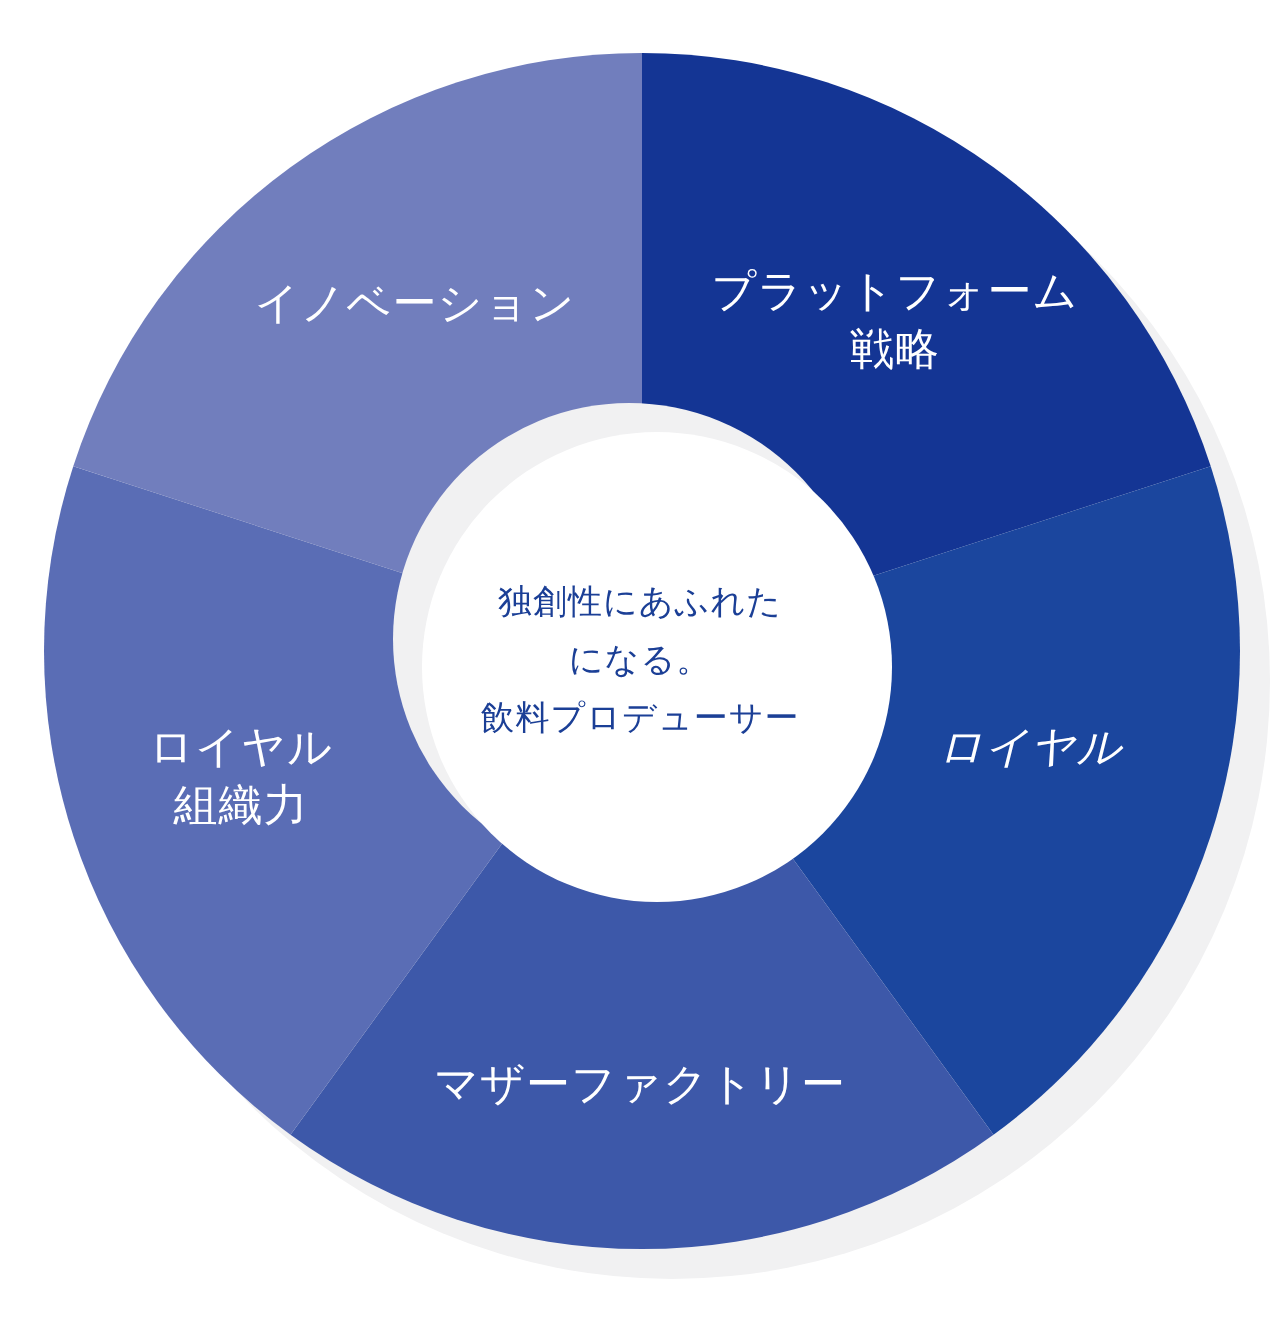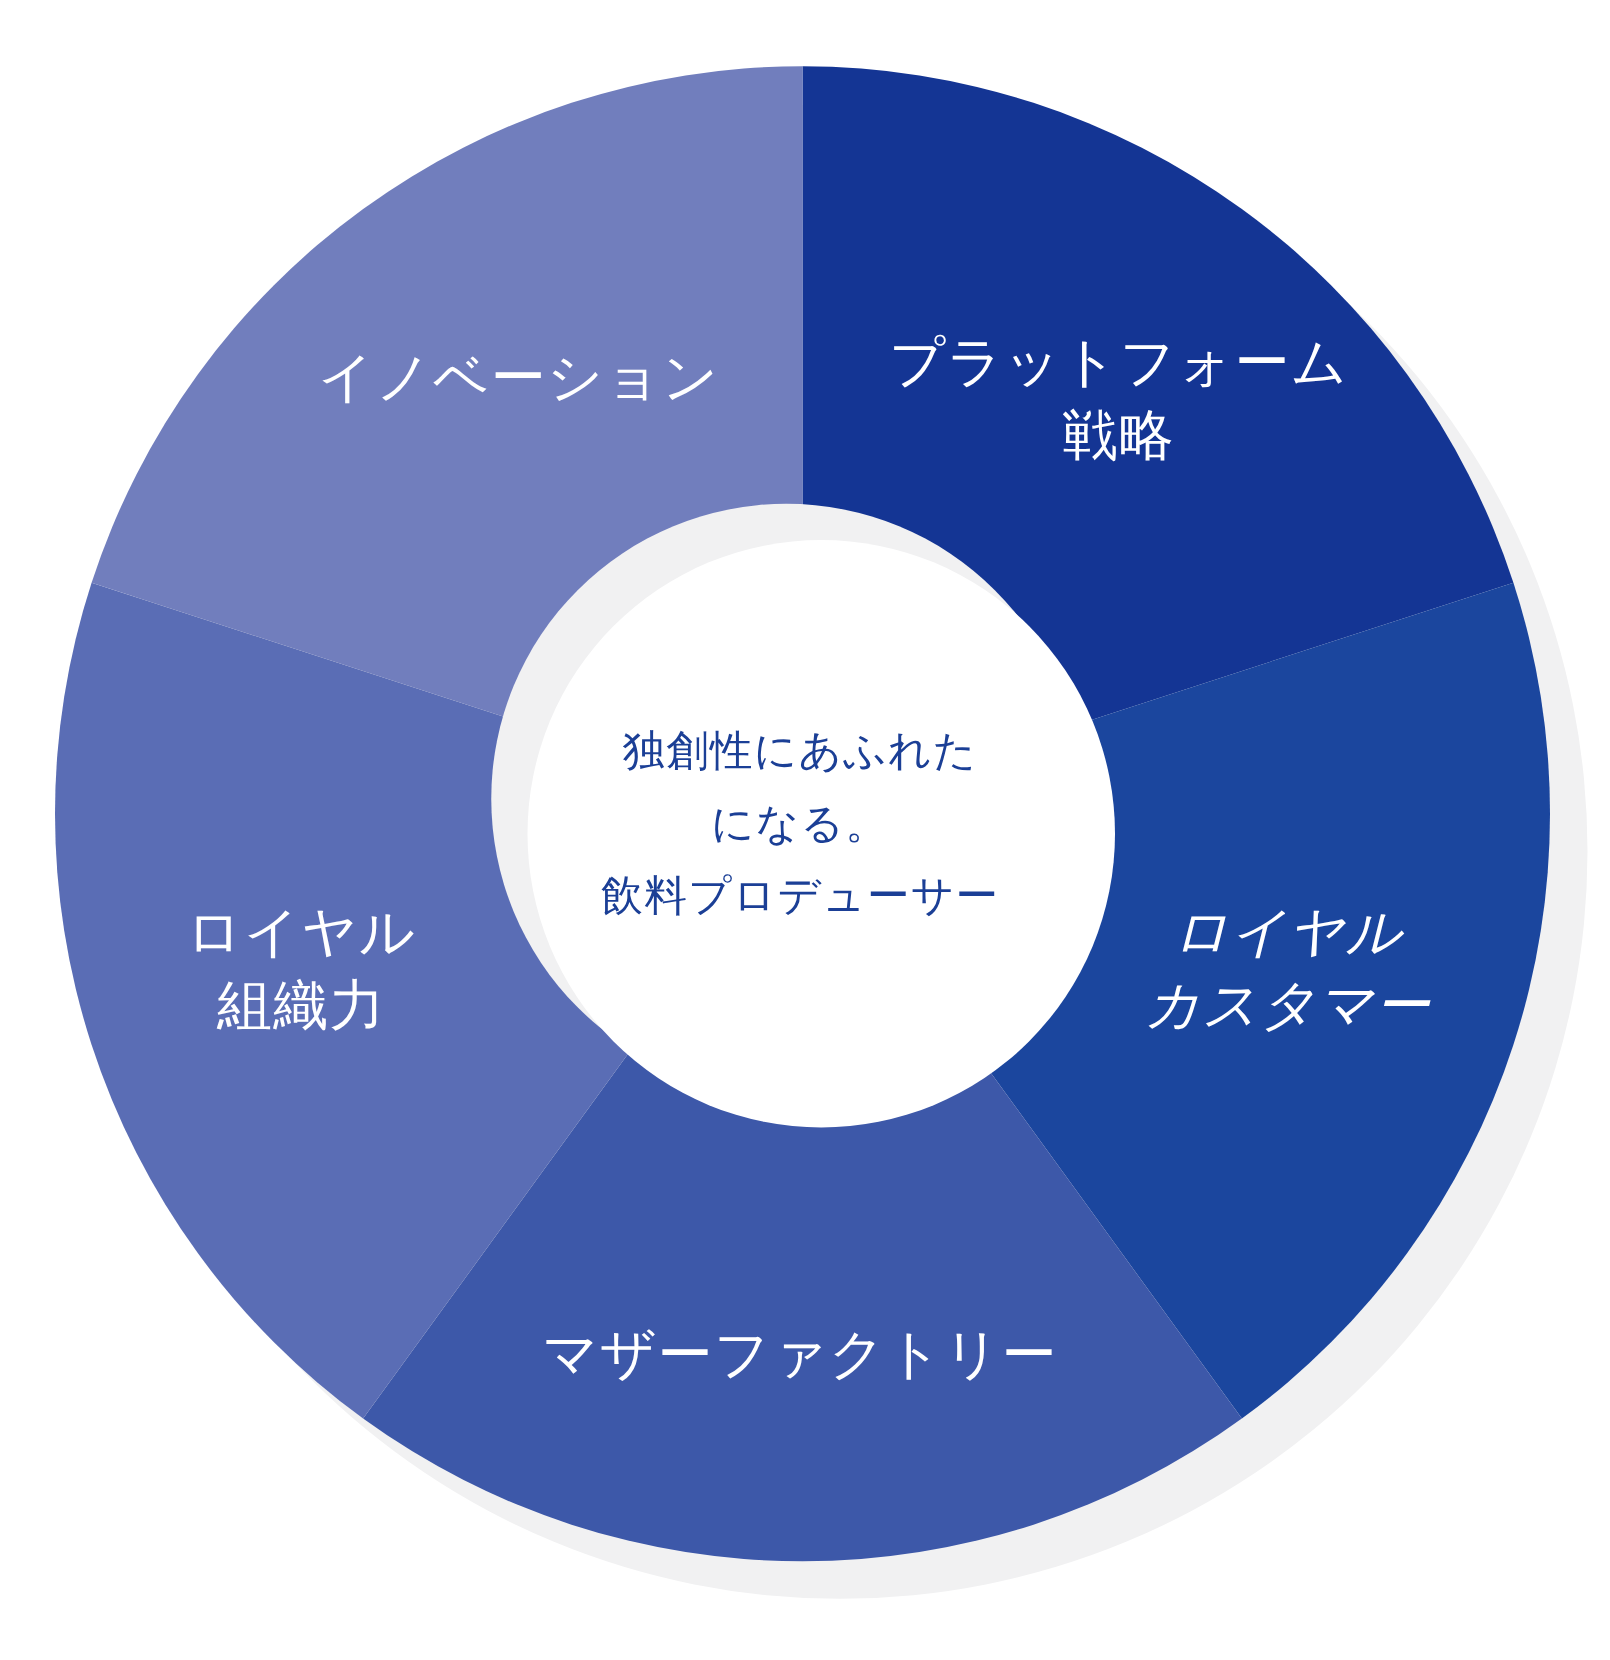--- a/index.html
+++ b/index.html
@@ -27,21 +27,20 @@
   <circle cx="657" cy="667" r="235" fill="#ffffff"></circle>
 </svg>
 
 <div class="seg-label" style="left:710px; top:262px; width:370px;">
   <div>プラットフォーム</div>
   <div>戦略</div>
 </div>
 
 <div class="seg-label" style="left:905px; top:718px; width:250px;font-style:italic;">
   <div>ロイヤル</div>
-  <div>カスタマー</div>
 </div>
 
 <div class="seg-label" style="left:430px; top:1055px; width:420px;">
   <div>マザーファクトリー</div>
 </div>
 
 <div class="seg-label" style="left:110px; top:718px; width:262px;">
   <div>ロイヤル</div>
   <div>組織力</div>
 </div>

